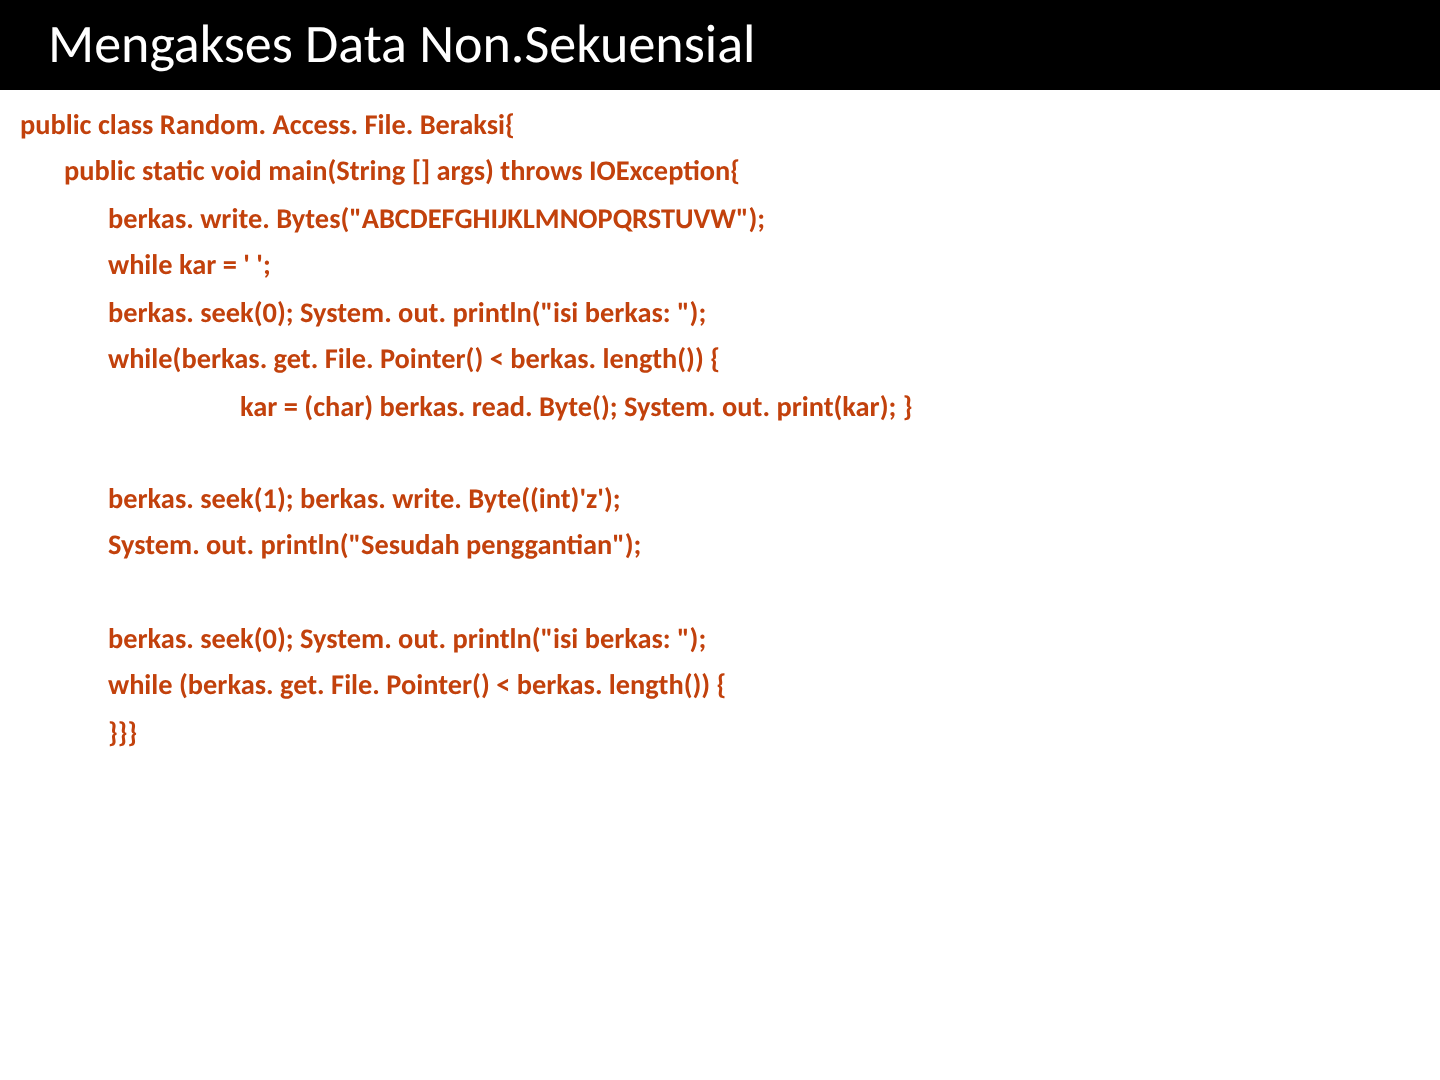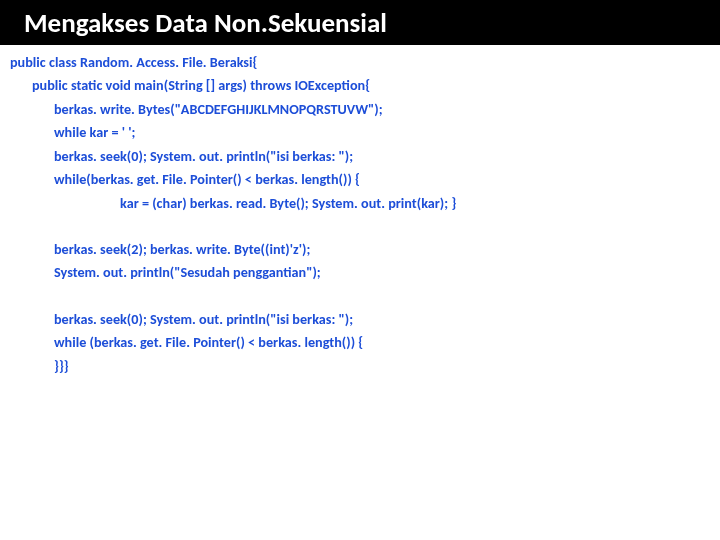--- a/index.html
+++ b/index.html
@@ -8,27 +8,27 @@
     height: 540px;
     background: #ffffff;
     font-family: Calibri, "Segoe UI", Arial, sans-serif;
     overflow: hidden;
   }
   .title-bar {
     background: #000000;
     color: #ffffff;
     padding: 6px 0 6px 24px;
     font-size: 27px;
-    font-weight: 700;
+    font-weight: 400;
   }
   .code-area {
     padding: 6px 10px 0 10px;
     font-size: 14.2px;
     line-height: 1.65;
-    color: #1d4ed8;
+    color: #c2410c;
     font-weight: 600;
   }
   .ind0 { padding-left: 0; }
   .ind1 { padding-left: 22px; }
   .ind2 { padding-left: 44px; }
   .ind3 { padding-left: 110px; }
   .blank { height: 23px; }
 </style>
 </head>
 <body>
@@ -37,19 +37,19 @@
 
 <div class="code-area">
   <div class="ind0">public class Random. Access. File. Beraksi{</div>
   <div class="ind1">public static void main(String [] args) throws IOException{</div>
   <div class="ind2">berkas. write. Bytes("ABCDEFGHIJKLMNOPQRSTUVW");</div>
   <div class="ind2">while kar = ' ';</div>
   <div class="ind2">berkas. seek(0); System. out. println("isi berkas: ");</div>
   <div class="ind2">while(berkas. get. File. Pointer() &lt; berkas. length()) {</div>
   <div class="ind3">kar = (char) berkas. read. Byte(); System. out. print(kar); }</div>
   <div class="blank"></div>
-  <div class="ind2">berkas. seek(2); berkas. write. Byte((int)'z');</div>
+  <div class="ind2">berkas. seek(1); berkas. write. Byte((int)'z');</div>
   <div class="ind2">System. out. println("Sesudah penggantian");</div>
   <div class="blank"></div>
   <div class="ind2">berkas. seek(0); System. out. println("isi berkas: ");</div>
   <div class="ind2">while (berkas. get. File. Pointer() &lt; berkas. length()) {</div>
   <div class="ind2">}}}</div>
 </div>
 
 </body></html>

